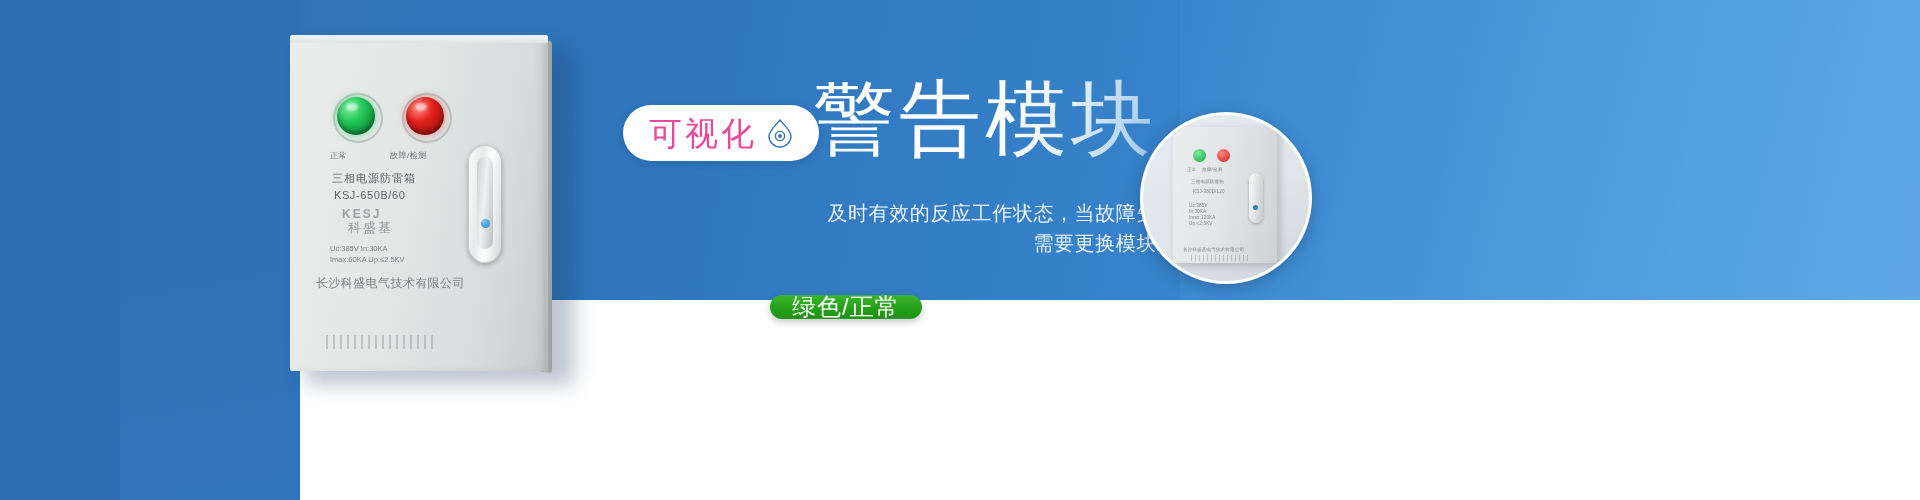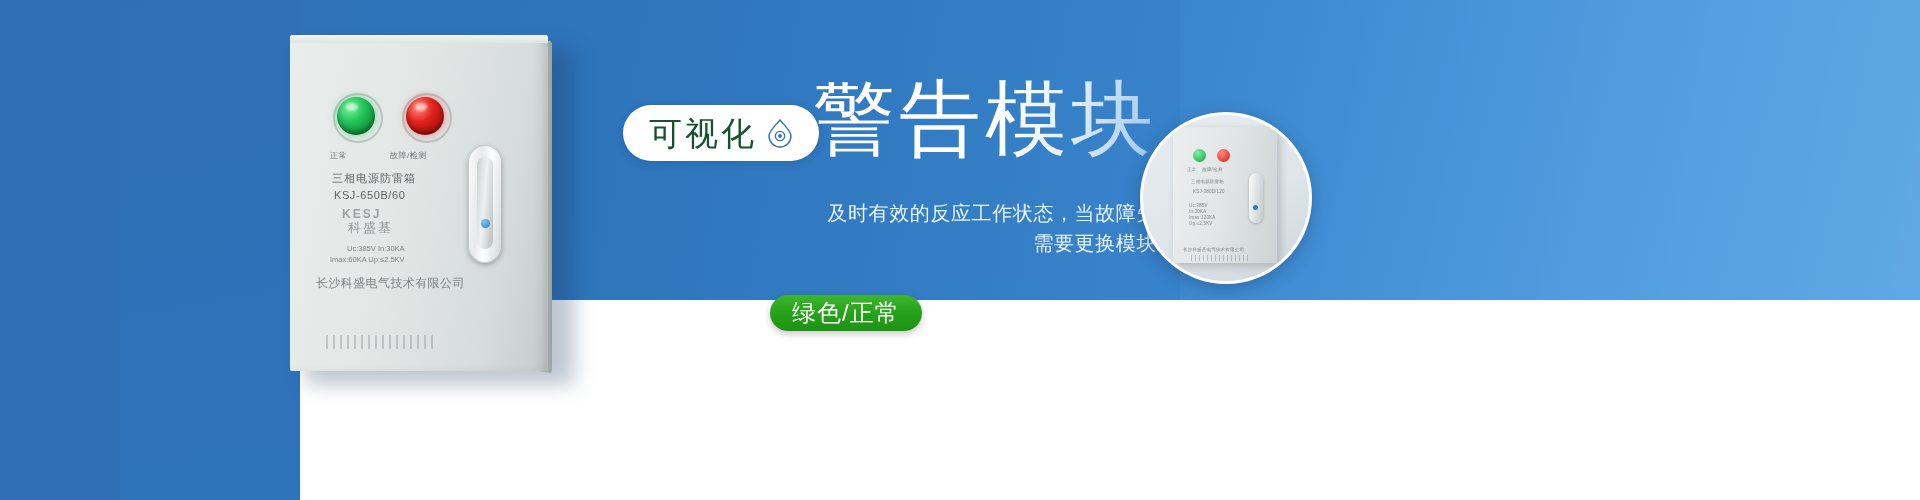--- a/index.html
+++ b/index.html
@@ -95,21 +95,21 @@
   .dev-model{
     position:absolute;left:44px;top:154px;font-size:11px;color:#5d6565;letter-spacing:.6px;white-space:nowrap;
   }
   .dev-brand-k{
     position:absolute;left:52px;top:172px;font-size:12px;color:#9aa3a3;letter-spacing:2px;font-weight:bold;white-space:nowrap;
   }
   .dev-brand-cn{
     position:absolute;left:58px;top:184px;font-size:13px;color:#8e9797;letter-spacing:2px;white-space:nowrap;
   }
   .dev-specs{
-    position:absolute;left:40px;top:208px;font-size:7.5px;color:#7b8383;line-height:11px;white-space:nowrap;text-align:right;
+    position:absolute;left:40px;top:208px;font-size:7.5px;color:#7b8383;line-height:11px;white-space:nowrap;
   }
   .dev-company{
     position:absolute;left:26px;top:240px;font-size:12px;color:#7b8383;letter-spacing:.4px;white-space:nowrap;
   }
   .handle{
     position:absolute;left:178px;top:110px;width:34px;height:118px;
     border-radius:17px;
     background:linear-gradient(95deg,#fdfdfd 0%,#e7eaea 35%,#ffffff 55%,#cfd5d5 100%);
     box-shadow:0 2px 5px rgba(0,0,0,.28),inset 0 0 0 1px rgba(150,158,158,.5);
   }
@@ -162,21 +162,21 @@
   }
 
   
   .pill{
     position:absolute;left:623px;top:105px;
     height:56px;padding:0 26px;border-radius:28px;background:#ffffff;
     display:flex;align-items:center;gap:10px;
     box-shadow:0 2px 8px rgba(10,40,80,.18);
   }
   .pill-text{
-    font-size:33px;color:#14532d;letter-spacing:3px;line-height:1;
+    font-size:33px;color:#ec4899;letter-spacing:3px;line-height:1;
     font-weight:300;white-space:nowrap;
   }
   .pill-icon{display:flex;align-items:center;}
 
   .main-title{
     position:absolute;left:813px;top:78px;
     font-size:82px;font-weight:normal;letter-spacing:4px;line-height:1;
     white-space:nowrap;
     color:#ffffff;
     background:linear-gradient(100deg,#ffffff 0%,#ffffff 52%,#e8f1fa 72%,#bcd8f0 88%,#9cc6ea 100%);
@@ -187,21 +187,21 @@
   .subtitle{
     position:absolute;left:560px;top:198px;width:700px;
     text-align:right;color:#eaf3fb;font-size:20px;line-height:30px;
     letter-spacing:.6px;white-space:nowrap;
   }
 
   .badges{
     position:absolute;left:770px;top:295px;display:flex;gap:22px;
   }
   .badge{
-    height:36px;padding:0 22px;border-radius:20px;
+    height:24px;padding:0 22px;border-radius:20px;
     display:flex;align-items:center;justify-content:center;
     font-size:24px;color:#ffffff;letter-spacing:1px;white-space:nowrap;
     box-shadow:0 3px 7px rgba(0,0,0,.22);
   }
   .badge-green{background:linear-gradient(180deg,#3fb52e 0%,#25a019 55%,#1e9214 100%);}
   .badge-red{background:linear-gradient(180deg,#d42a20 0%,#c01710 55%,#ab0f09 100%);}
 </style>
 </head>
 <body>
 

